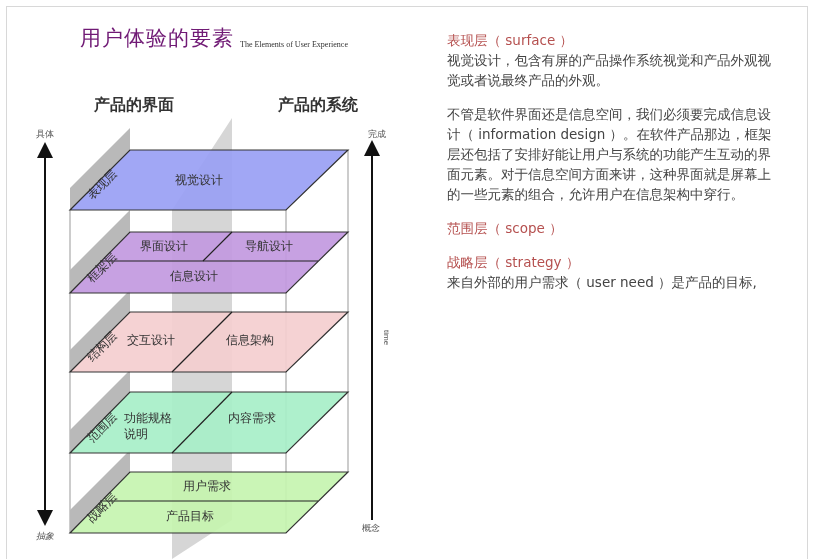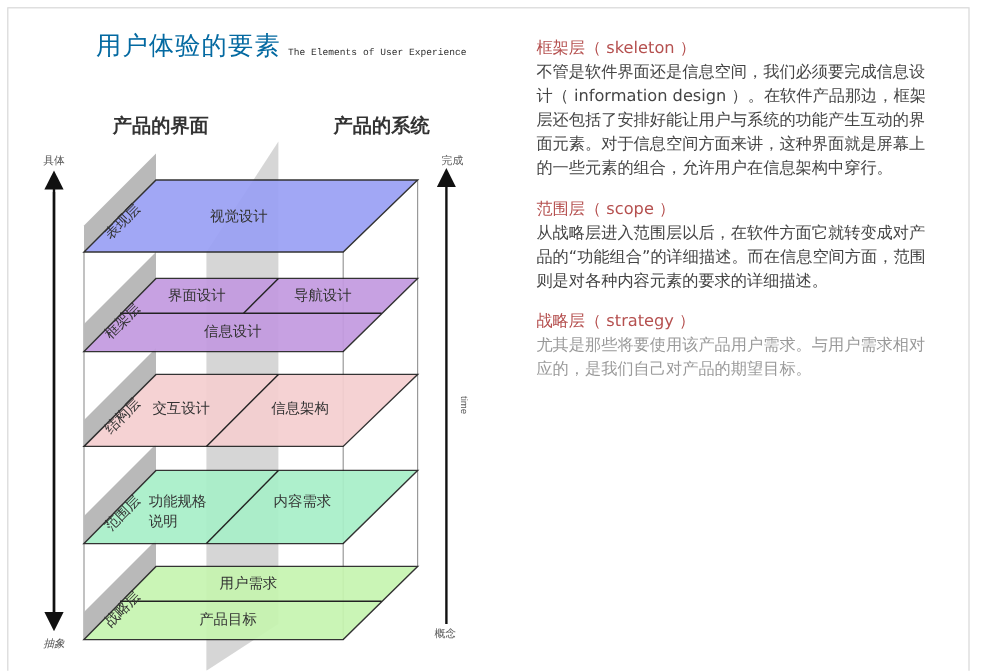--- a/index.html
+++ b/index.html
@@ -1,21 +1,21 @@
 <!DOCTYPE html>
 <html><head>
 <meta charset="utf-8">
 <style>
   html, body { margin:0; padding:0; background:#ffffff; }
   body { width:818px; height:559px; position:relative; overflow:hidden;
          font-family:"DejaVu Sans", sans-serif; color:#444; }
   .frame { position:absolute; left:6px; top:6px; width:802px; height:580px;
            border:1px solid #d8d8d8; box-sizing:border-box; }
-  .title { position:absolute; left:80px; top:24px; font-size:21px; color:#0369a1; letter-spacing:1px; }
-  .subtitle { position:absolute; left:240px; top:40px; font-size:8px; color:#333; font-family:Liberation Mono, monospace; }
+  .title { position:absolute; left:80px; top:24px; font-size:21px; color:#701a75; letter-spacing:1px; }
+  .subtitle { position:absolute; left:240px; top:40px; font-size:8px; color:#333; font-family:Liberation Serif, serif; }
   .hdr { position:absolute; top:95px; font-size:16px; font-weight:bold; color:#333; }
   .axis-lbl { position:absolute; font-size:9px; color:#555; }
   svg.diagram { position:absolute; left:0; top:0; }
   .plane-txt { font-size:12px; fill:#333; font-family:"DejaVu Sans", sans-serif; }
   .side-txt { font-size:12px; fill:#333; font-family:"DejaVu Sans", sans-serif; }
   .right { position:absolute; left:447px; top:30px; width:330px; }
   .sec { margin-bottom:14px; }
   .sec-title { font-size:13.5px; color:#b5504f; line-height:20px; }
   .sec-body { font-size:13.5px; color:#444; line-height:20px; }
   .fade { color:#777; opacity:0.75; }
@@ -88,26 +88,28 @@
 
   <text class="side-txt" x="0" y="0" transform="translate(92,200) rotate(-45)">表现层</text>
   <text class="side-txt" x="0" y="0" transform="translate(92,283) rotate(-45)">框架层</text>
   <text class="side-txt" x="0" y="0" transform="translate(92,362) rotate(-45)">结构层</text>
   <text class="side-txt" x="0" y="0" transform="translate(92,443) rotate(-45)">范围层</text>
   <text class="side-txt" x="0" y="0" transform="translate(92,523) rotate(-45)">战略层</text>
 </svg>
 
 <div class="right">
   <div class="sec">
-    <div class="sec-title">框架层（ skeleton ）</div>
+    <div class="sec-title">表现层（ surface ）</div>
+    <div class="sec-body">视觉设计，包含有屏的产品操作系统视觉和产品外观视觉或者说最终产品的外观。</div>
+  </div>
+  <div class="sec">
     <div class="sec-body">不管是软件界面还是信息空间，我们必须要完成信息设计（ information design ）。在软件产品那边，框架层还包括了安排好能让用户与系统的功能产生互动的界面元素。对于信息空间方面来讲，这种界面就是屏幕上的一些元素的组合，允许用户在信息架构中穿行。</div>
   </div>
   <div class="sec">
   </div>
   <div class="sec">
     <div class="sec-title">范围层（ scope ）</div>
-    <div class="sec-body">从战略层进入范围层以后，在软件方面它就转变成对产品的“功能组合”的详细描述。而在信息空间方面，范围则是对各种内容元素的要求的详细描述。</div>
   </div>
   <div class="sec">
     <div class="sec-title">战略层（ strategy ）</div>
-    <div class="sec-body fade">尤其是那些将要使用该产品用户需求。与用户需求相对应的，是我们自己对产品的期望目标。</div>
+    <div class="sec-body">来自外部的用户需求（ user need ）是产品的目标,</div>
   </div>
 </div>
 
 </body></html>

